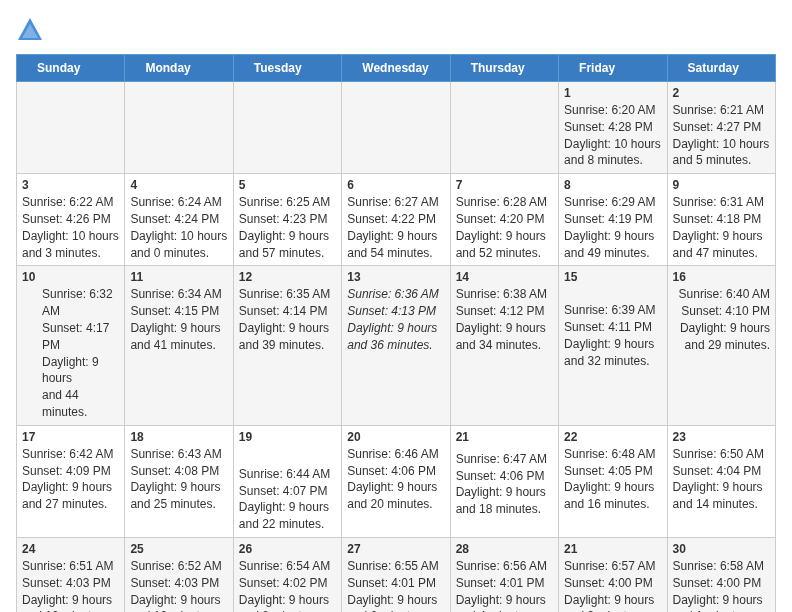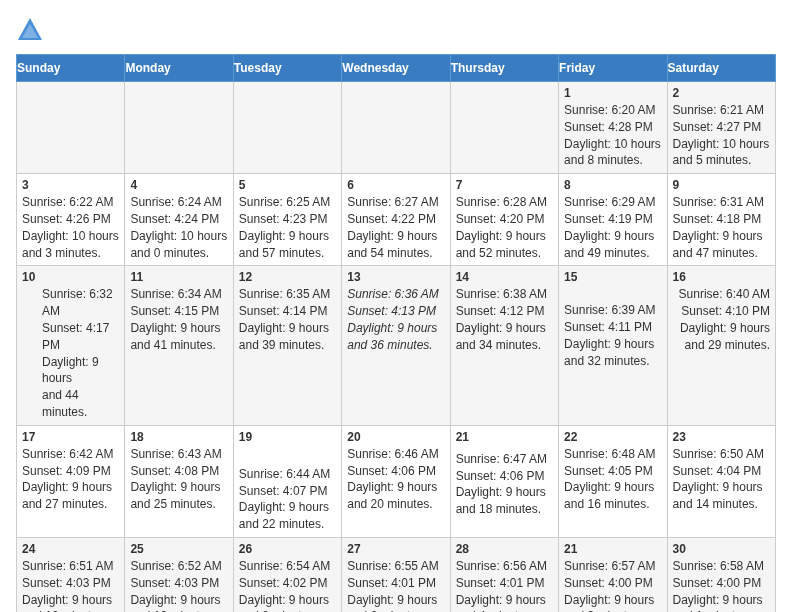--- a/index.html
+++ b/index.html
@@ -55,21 +55,21 @@
     table {
       width: 100%;
       border-collapse: collapse;
       table-layout: fixed;
     }
     thead tr th {
       background: #3a7cc1;
       color: #fff;
       font-size: 12px;
       font-weight: bold;
-      padding: 6px 0;
+      padding: 6px 20px;
       text-align: left;
       border: 1px solid #5a9cd1;
     }
     tbody tr td {
       border: 1px solid #ccc;
       vertical-align: top;
       padding: 4px 5px;
       font-size: 10.5px;
       color: #333;
       height: 78px;

